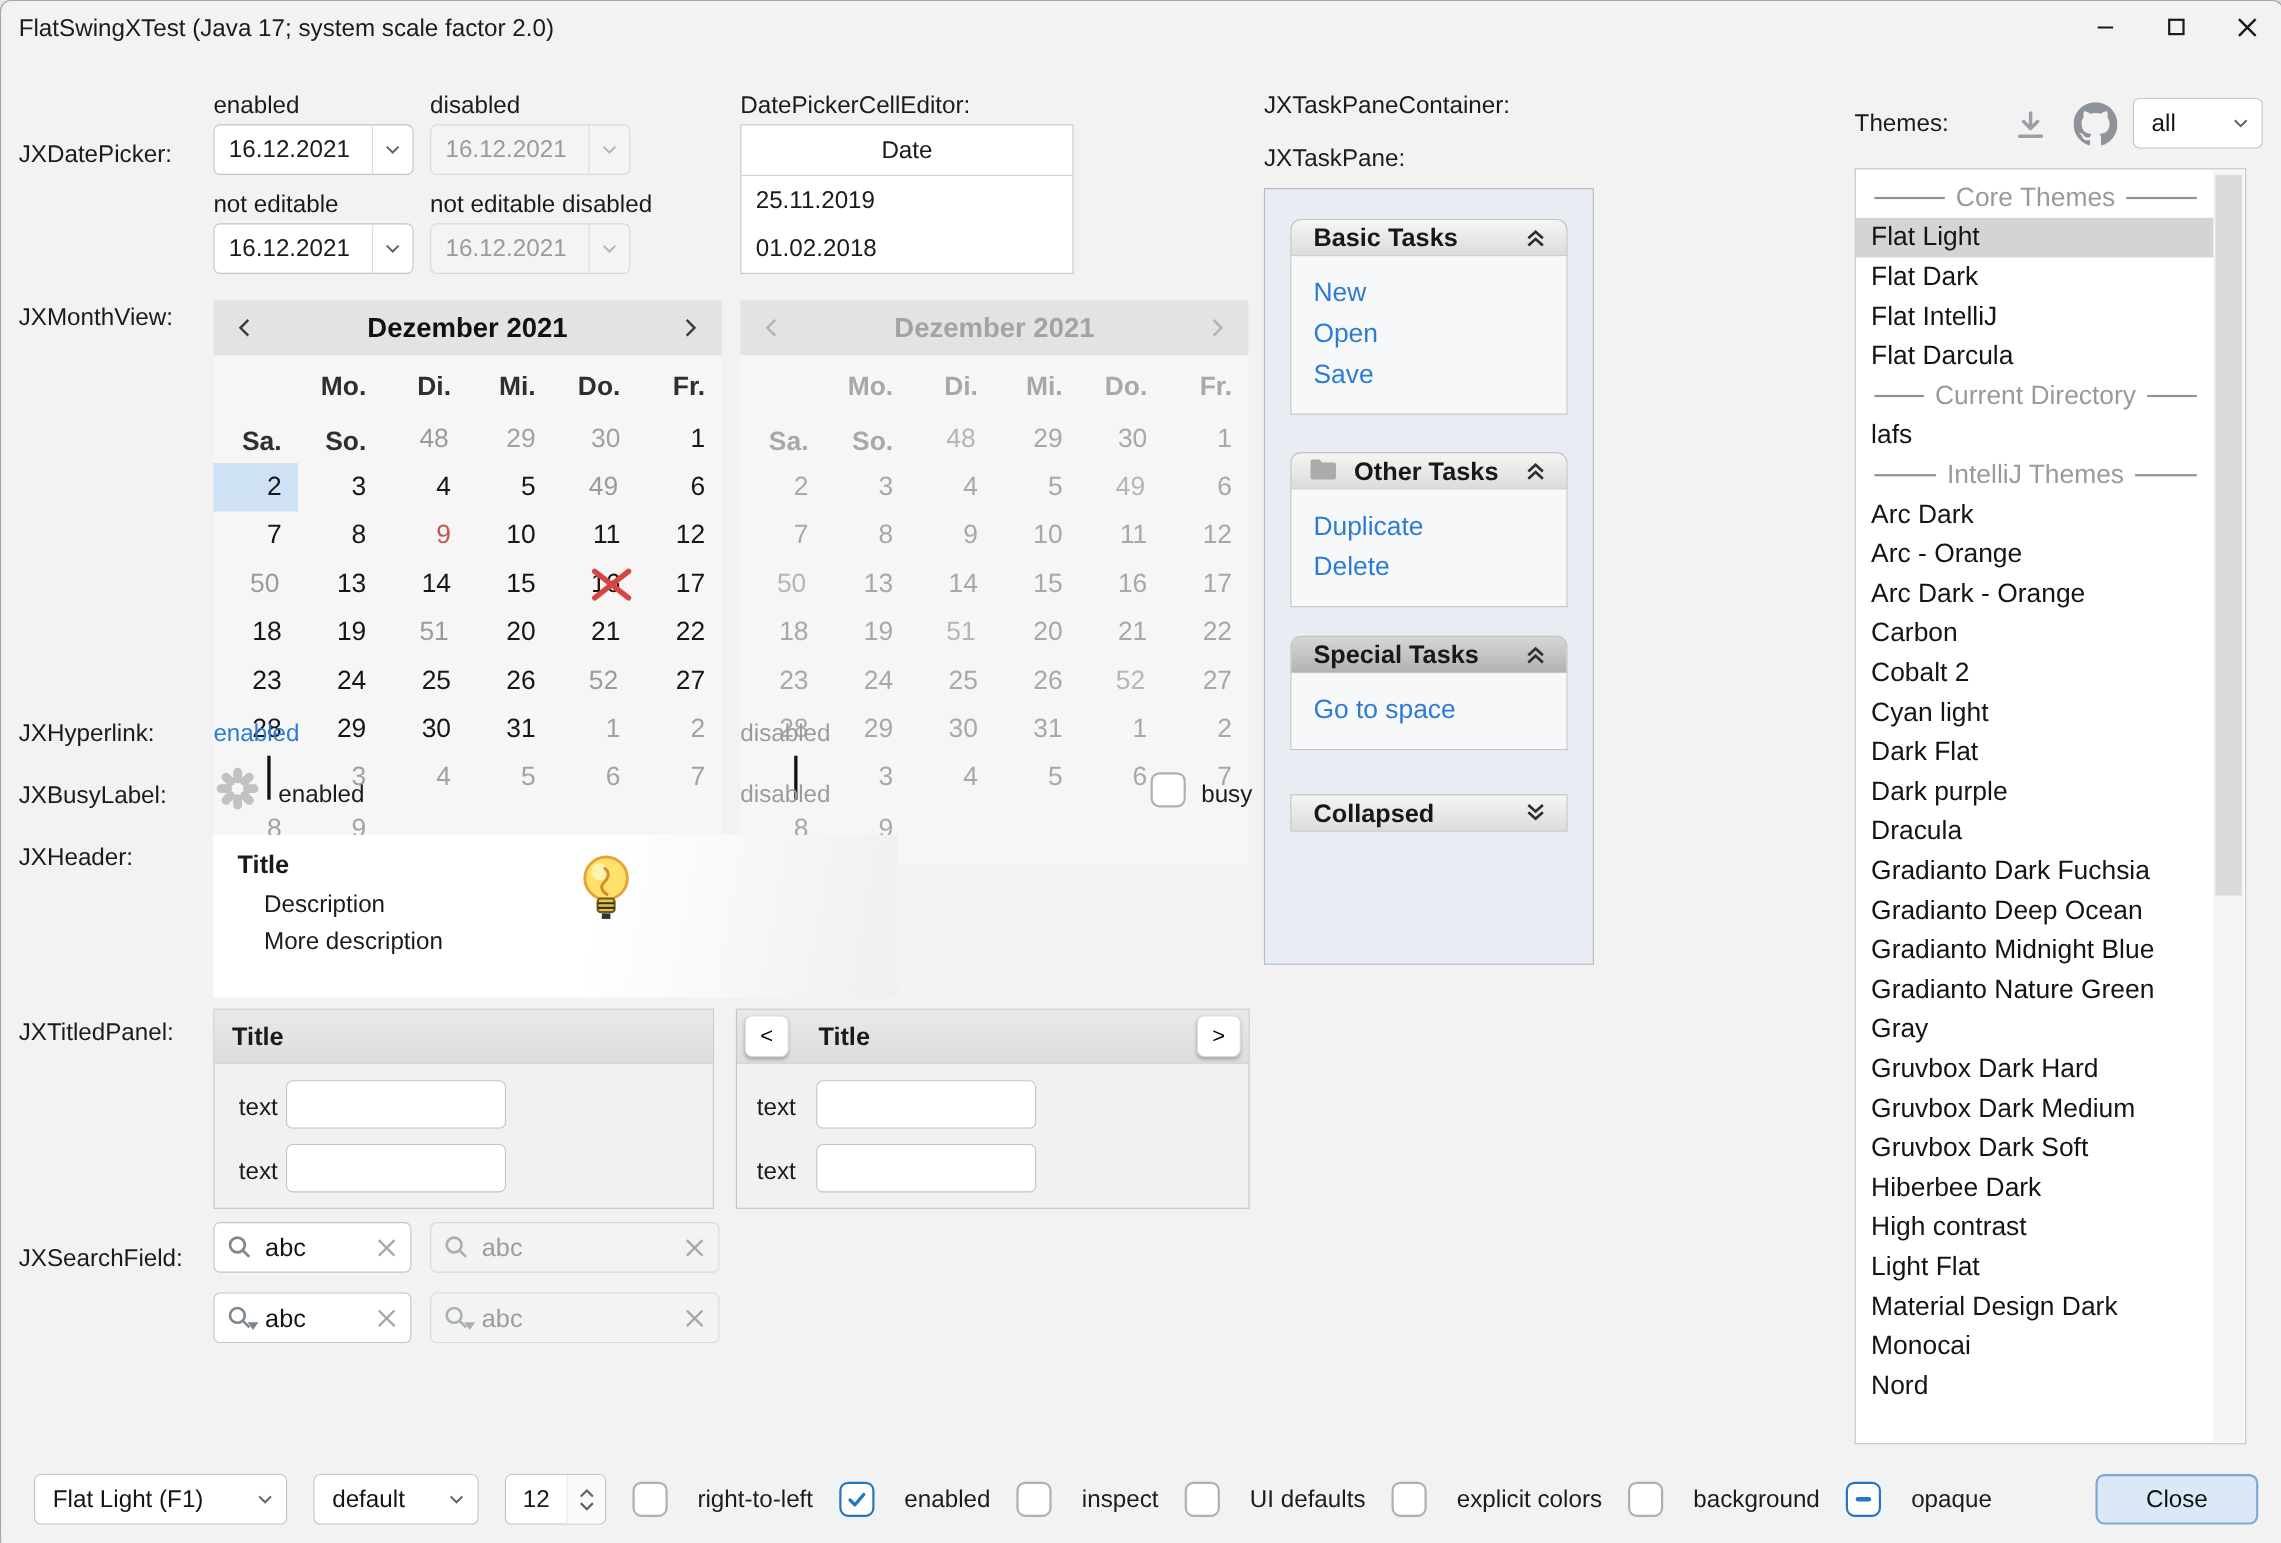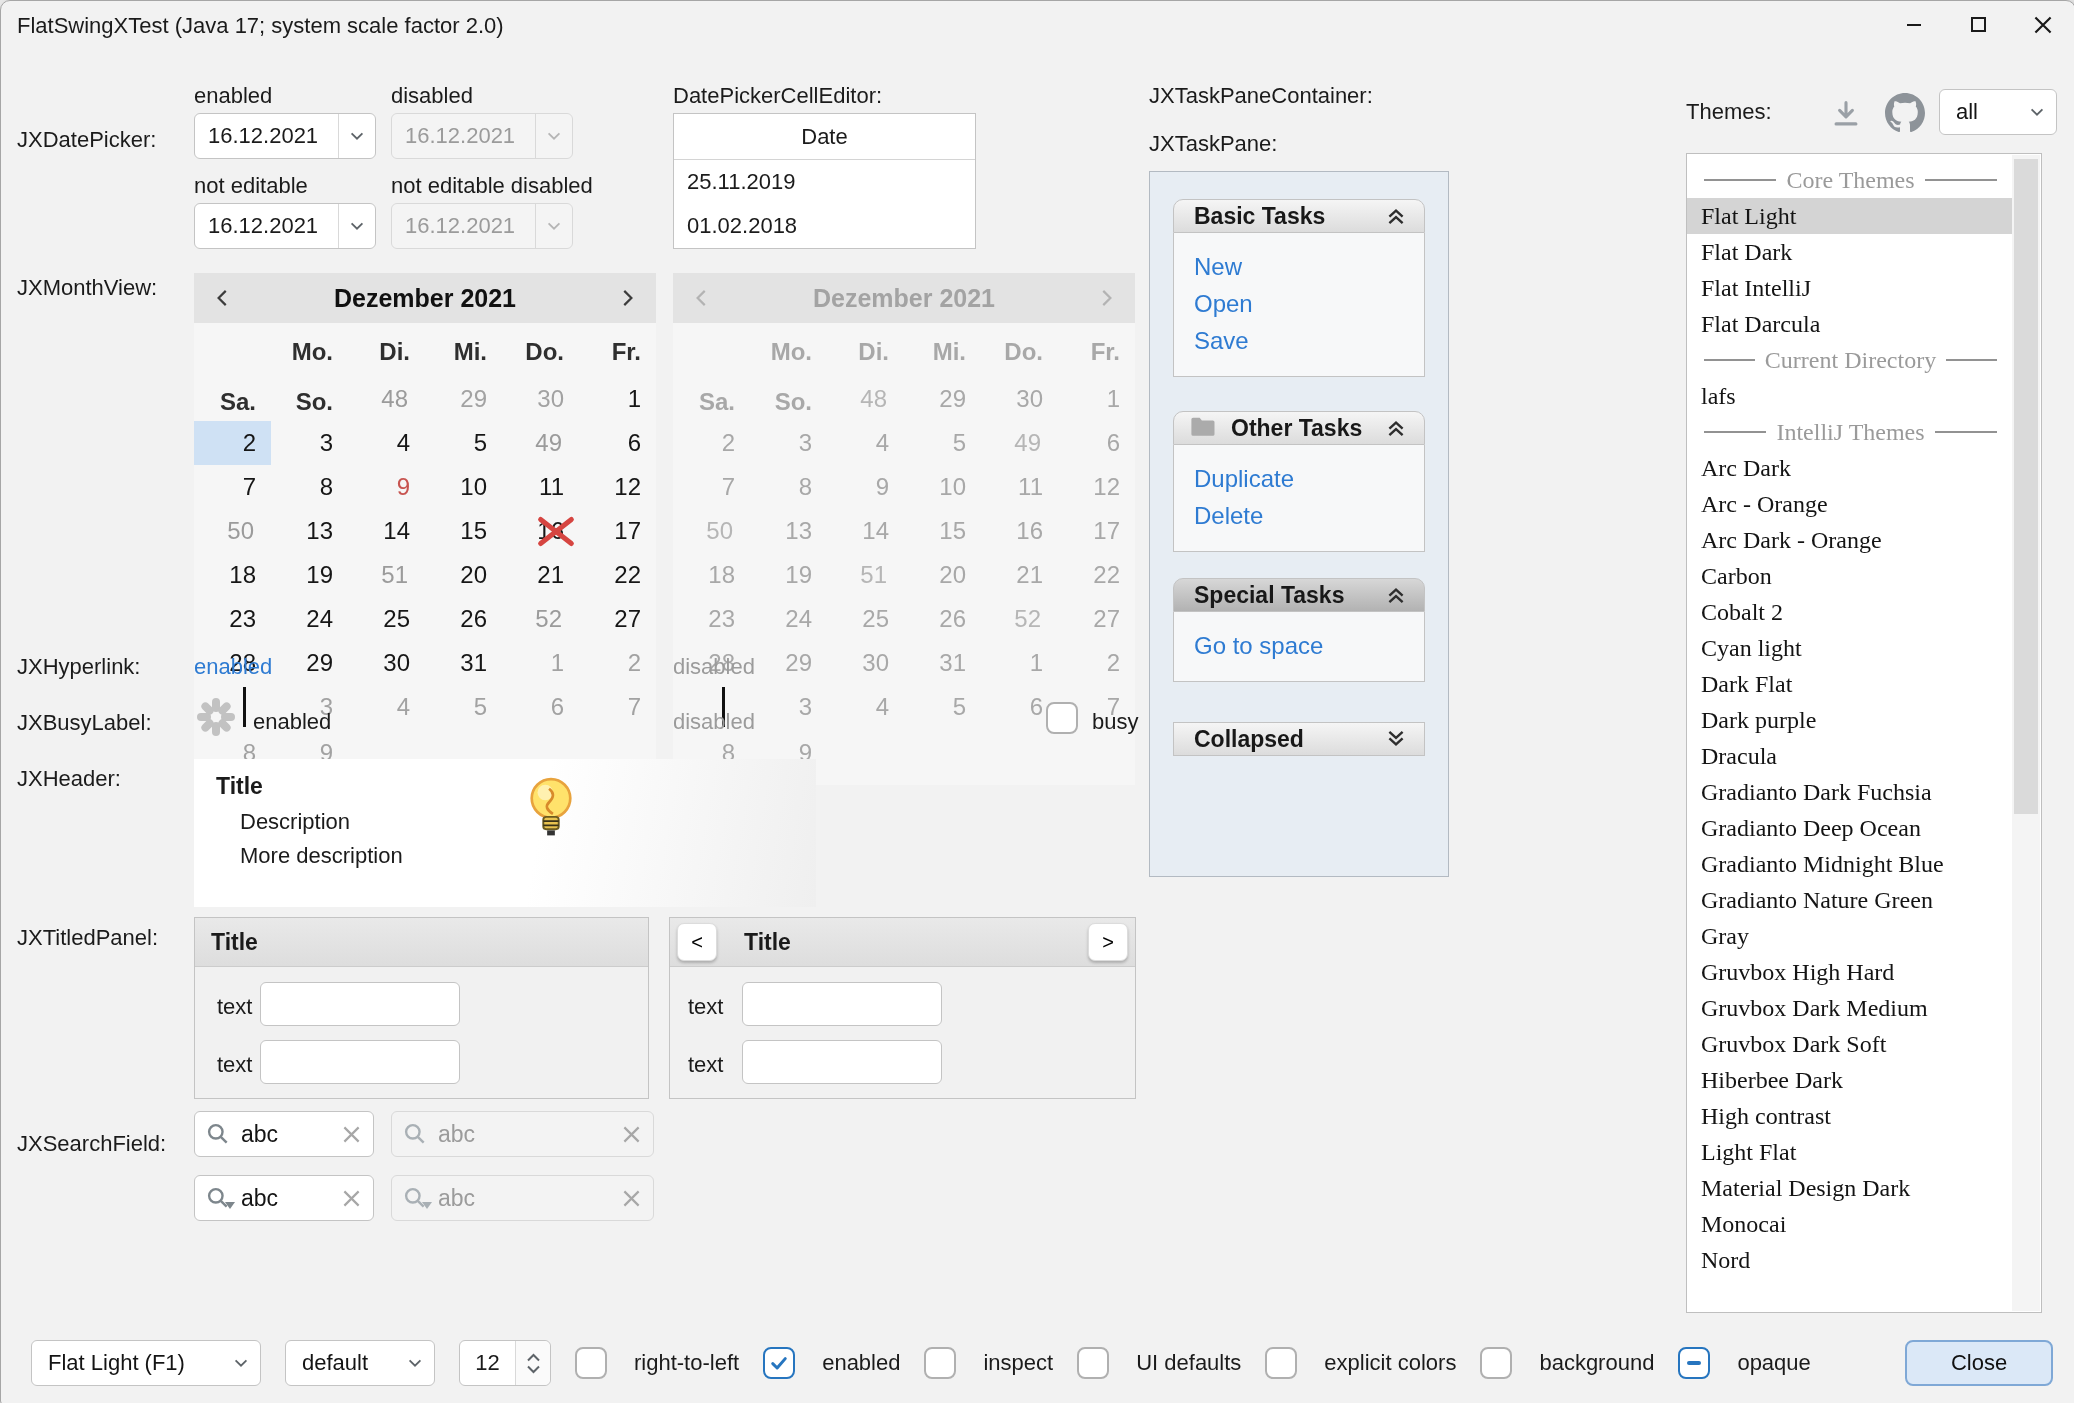--- a/index.html
+++ b/index.html
@@ -108,21 +108,21 @@
   .pane-body{background:#f7f8f9;border:1px solid #c3c3c3;border-top:none;padding:15px 20px 17px;display:flex;flex-direction:column;}
   .pane-link{color:var(--link);font-size:24px;line-height:37px;text-decoration:none;cursor:pointer;}
   
   .themes-lbl{left:1685px;top:98px;}
   .icon-btn{position:absolute;background:transparent;border:none;padding:0;color:#9aa0a6;}
   .dl-btn{left:1828px;top:96px;}
   .gh-btn{left:1884px;top:92px;color:#8d9399;}
   .combo{height:46px;background:#fff;border:1px solid #c4c4c4;border-radius:6px;display:flex;align-items:center;padding:0 10px 0 16px;box-sizing:border-box;color:#5d6368;}
   .combo-text{flex:1;font-size:22px;color:#141414;}
   .themes-combo{position:absolute;left:1938px;top:88px;width:118px;}
-  .theme-list{position:absolute;left:1685px;top:152px;width:356px;height:1160px;background:#fff;border:1px solid #bfbfbf;box-sizing:border-box;overflow:hidden;font-family:Liberation Serif, serif;}
+  .theme-list{position:absolute;left:1685px;top:152px;width:356px;height:1160px;background:#fff;border:1px solid #bfbfbf;box-sizing:border-box;overflow:hidden;}
   .theme-items{position:absolute;left:0;top:0;width:327px;padding-top:8px;}
   .theme-item{height:36px;line-height:36px;padding-left:14px;font-size:24px;color:#141414;white-space:nowrap;}
   .theme-item.selected{background:#d4d4d4;}
   .theme-sep{height:36px;display:flex;align-items:center;color:#9a9a9a;font-size:24px;padding:0 7px;}
   .theme-sep i{flex:1;height:2px;background:#929292;margin:0 10px;}
   .vscroll{position:absolute;right:1px;top:1px;bottom:1px;width:28px;background:#f4f4f4;}
   .vthumb{position:absolute;left:2px;right:2px;top:4px;height:655px;background:#dadada;}
   
   .toolbar{position:absolute;left:0;right:0;top:1336px;height:52px;display:flex;align-items:center;padding:0 22px 0 30px;gap:24px;}
   .tb-combo1{width:230px}.tb-combo2{width:150px}
@@ -590,21 +590,21 @@
         <div class="theme-item">Cobalt 2</div>
         <div class="theme-item">Cyan light</div>
         <div class="theme-item">Dark Flat</div>
         <div class="theme-item">Dark purple</div>
         <div class="theme-item">Dracula</div>
         <div class="theme-item">Gradianto Dark Fuchsia</div>
         <div class="theme-item">Gradianto Deep Ocean</div>
         <div class="theme-item">Gradianto Midnight Blue</div>
         <div class="theme-item">Gradianto Nature Green</div>
         <div class="theme-item">Gray</div>
-        <div class="theme-item">Gruvbox High Hard</div>
+        <div class="theme-item">Gruvbox Dark Hard</div>
         <div class="theme-item">Gruvbox Dark Medium</div>
         <div class="theme-item">Gruvbox Dark Soft</div>
         <div class="theme-item">Hiberbee Dark</div>
         <div class="theme-item">High contrast</div>
         <div class="theme-item">Light Flat</div>
         <div class="theme-item">Material Design Dark</div>
         <div class="theme-item">Monocai</div>
         <div class="theme-item">Nord</div>
       </div>
     <div class="vscroll">

